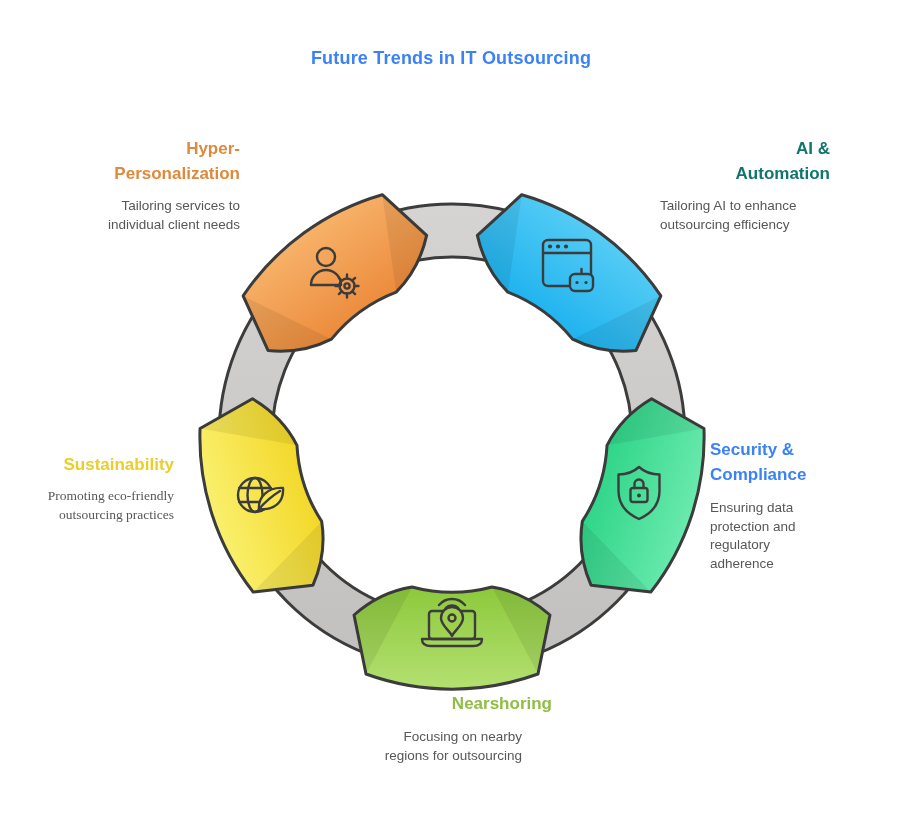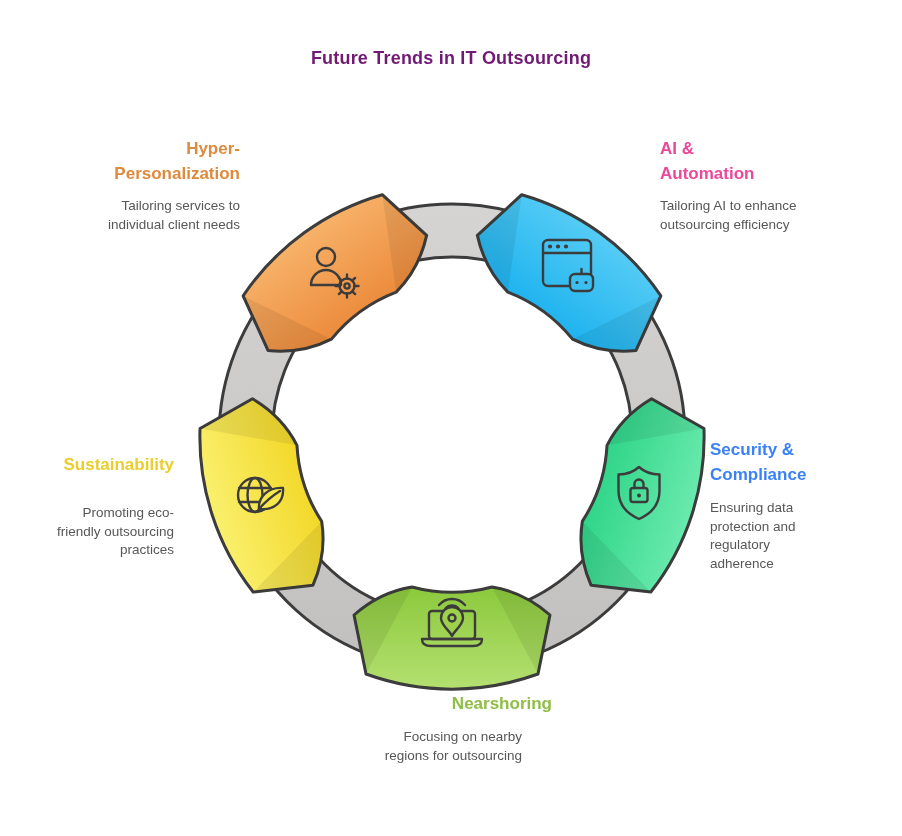--- a/index.html
+++ b/index.html
@@ -1,34 +1,34 @@
 <!DOCTYPE html>
 <html><head>
 <meta charset="utf-8">
 <style>
   html,body{margin:0;padding:0;background:#ffffff;}
   .stage{position:relative;width:902px;height:836px;background:#ffffff;overflow:hidden;
          font-family:"Liberation Sans",sans-serif;}
   .svg-layer{position:absolute;left:0;top:0;}
   .page-title{position:absolute;top:48px;left:0;width:902px;text-align:center;
-              font-size:18px;font-weight:700;color:#701a75;letter-spacing:.2px;}
+              font-size:18px;font-weight:700;color:#3b82f6;letter-spacing:.2px;}
   .label{position:absolute;}
   .seg-title{font-size:17px;font-weight:700;line-height:25px;}
   .desc{font-size:13.5px;line-height:18.5px;color:#575757;margin-top:11px;}
   .align-right{text-align:right;}
   .align-left{text-align:left;}
   .align-center{text-align:right;}
   .label-hyper{left:70px;top:136px;width:170px;text-align:right;}
   .label-hyper .desc{width:142px;margin-left:auto;}
   .label-ai{left:660px;top:136px;width:170px;}
   .label-ai .desc{width:150px;}
   .label-security{left:710px;top:437px;width:140px;}
   .label-security .desc{width:112px;margin-top:12px;}
   .label-sustainability{left:4px;top:452px;width:170px;}
-  .label-sustainability .desc{width:135px;margin-left:auto;margin-top:27px;}
+  .label-sustainability .desc{width:135px;margin-left:auto;margin-top:10px;font-family:Liberation Serif, serif;}
   .label-nearshoring{left:352px;top:691px;width:200px;}
   .label-nearshoring .desc{width:140px;margin-left:auto;margin-right:auto;margin-top:12px;}
 </style>
 </head>
 <body>
 
 <div class="stage">
 
   <svg class="svg-layer" width="902" height="836" viewBox="0 0 902 836">
     <defs>
@@ -147,21 +147,21 @@
 
   <div class="label label-hyper align-right">
     <div class="seg-title" style="color: rgb(221, 138, 62);">
       <div>Hyper-</div>
       <div>Personalization</div>
     </div>
     <div class="desc">Tailoring services to individual client needs</div>
   </div>
 
   <div class="label label-ai align-left">
-    <div class="seg-title" style="color: #ec4899;">
+    <div class="seg-title" style="color: #0f766e; text-align: right;">
       <div>AI &amp;</div>
       <div>Automation</div>
     </div>
     <div class="desc">Tailoring AI to enhance outsourcing efficiency</div>
   </div>
 
   <div class="label label-security align-left">
     <div class="seg-title" style="color: #3b82f6;">
       <div>Security &amp;</div>
       <div>Compliance</div>

